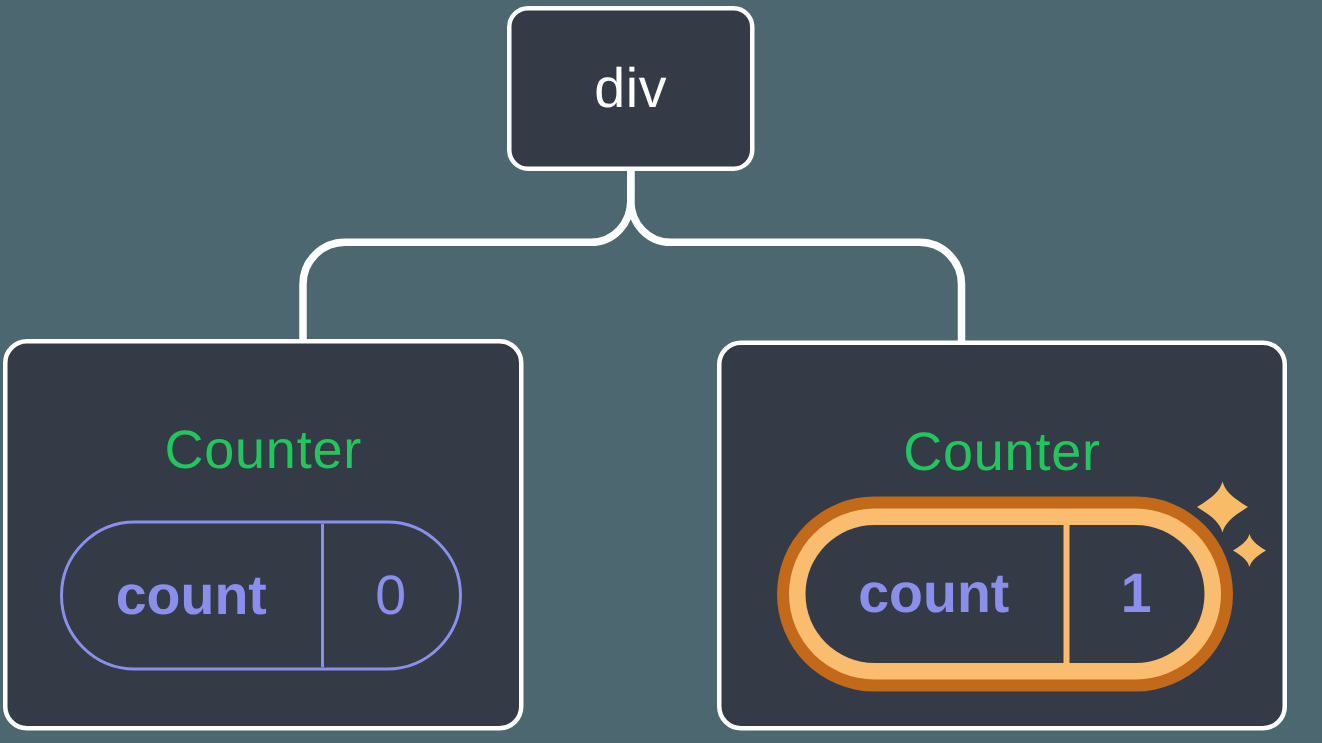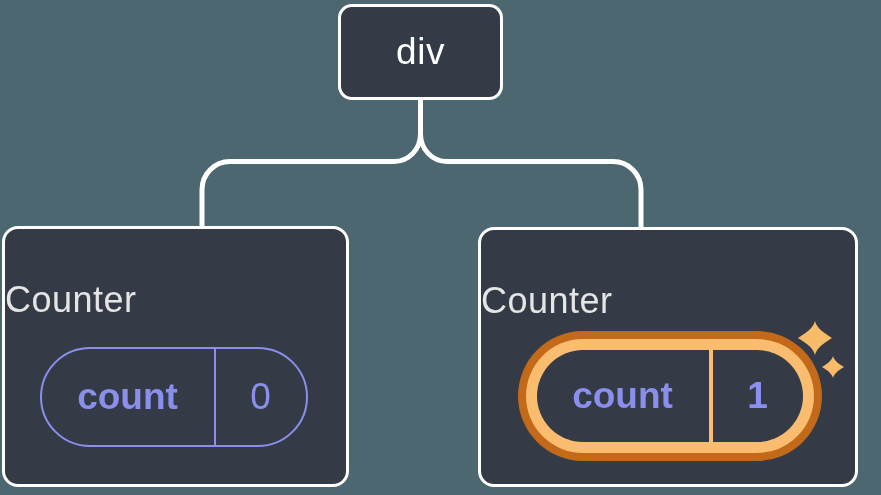--- a/index.html
+++ b/index.html
@@ -21,21 +21,21 @@
   }
   .node {
     position: absolute;
     background: #343b47;
     border: 3.5px solid #ffffff;
     box-sizing: border-box;
     z-index: 1;
   }
   .root-node {
     left: 338px; top: 4px;
-    width: 165px; height: 96px;
+    width: 165px; height: 110px;
     border-radius: 14px;
     display: flex;
     align-items: center;
     justify-content: center;
   }
   .root-label {
     color: #ffffff;
     font-size: 37px;
     font-weight: 500;
     letter-spacing: 0.5px;
@@ -49,22 +49,22 @@
   }
   .counter-box.right {
     left: 478px; top: 227px;
     width: 380px; height: 260px;
   }
   .node-title {
     position: absolute;
     top: 50px;
     left: 0;
     width: 100%;
-    text-align: left;
-    color: #e5e5e5;
+    text-align: center;
+    color: #22c55e;
     font-size: 36px;
     font-weight: 500;
     letter-spacing: 0.5px;
   }
   
   .state-pill {
     position: absolute;
     left: 34.5px; top: 117.5px;
     width: 268px; height: 100px;
     box-sizing: border-box;

